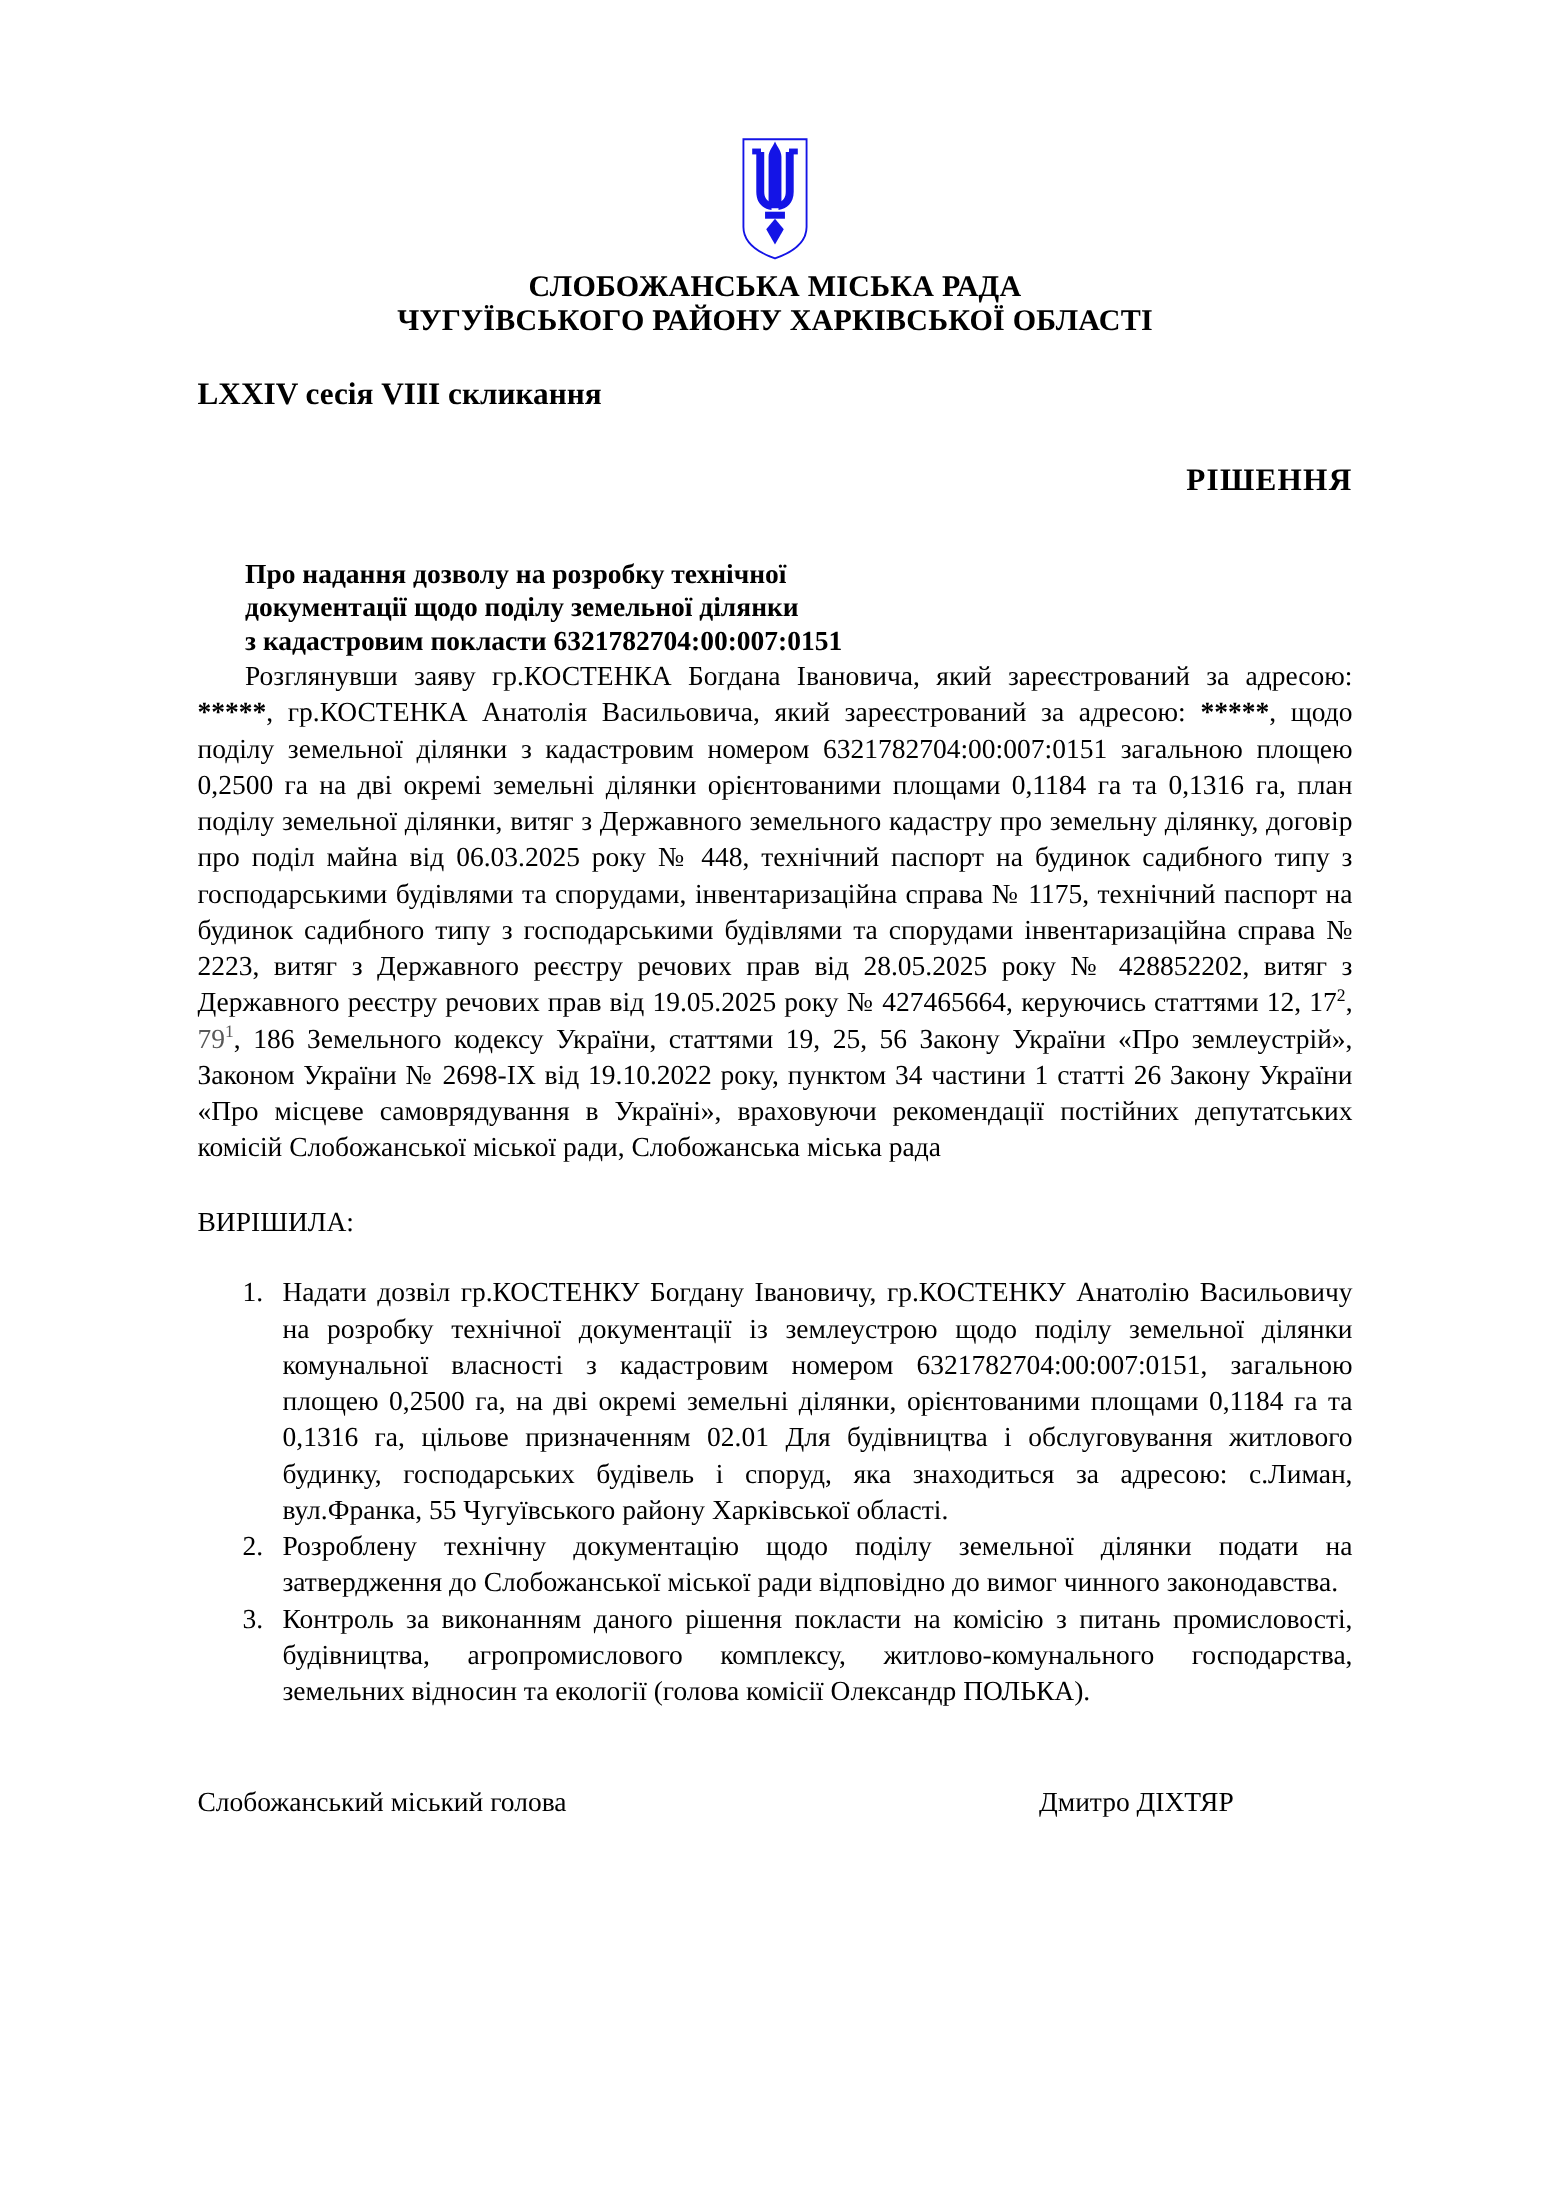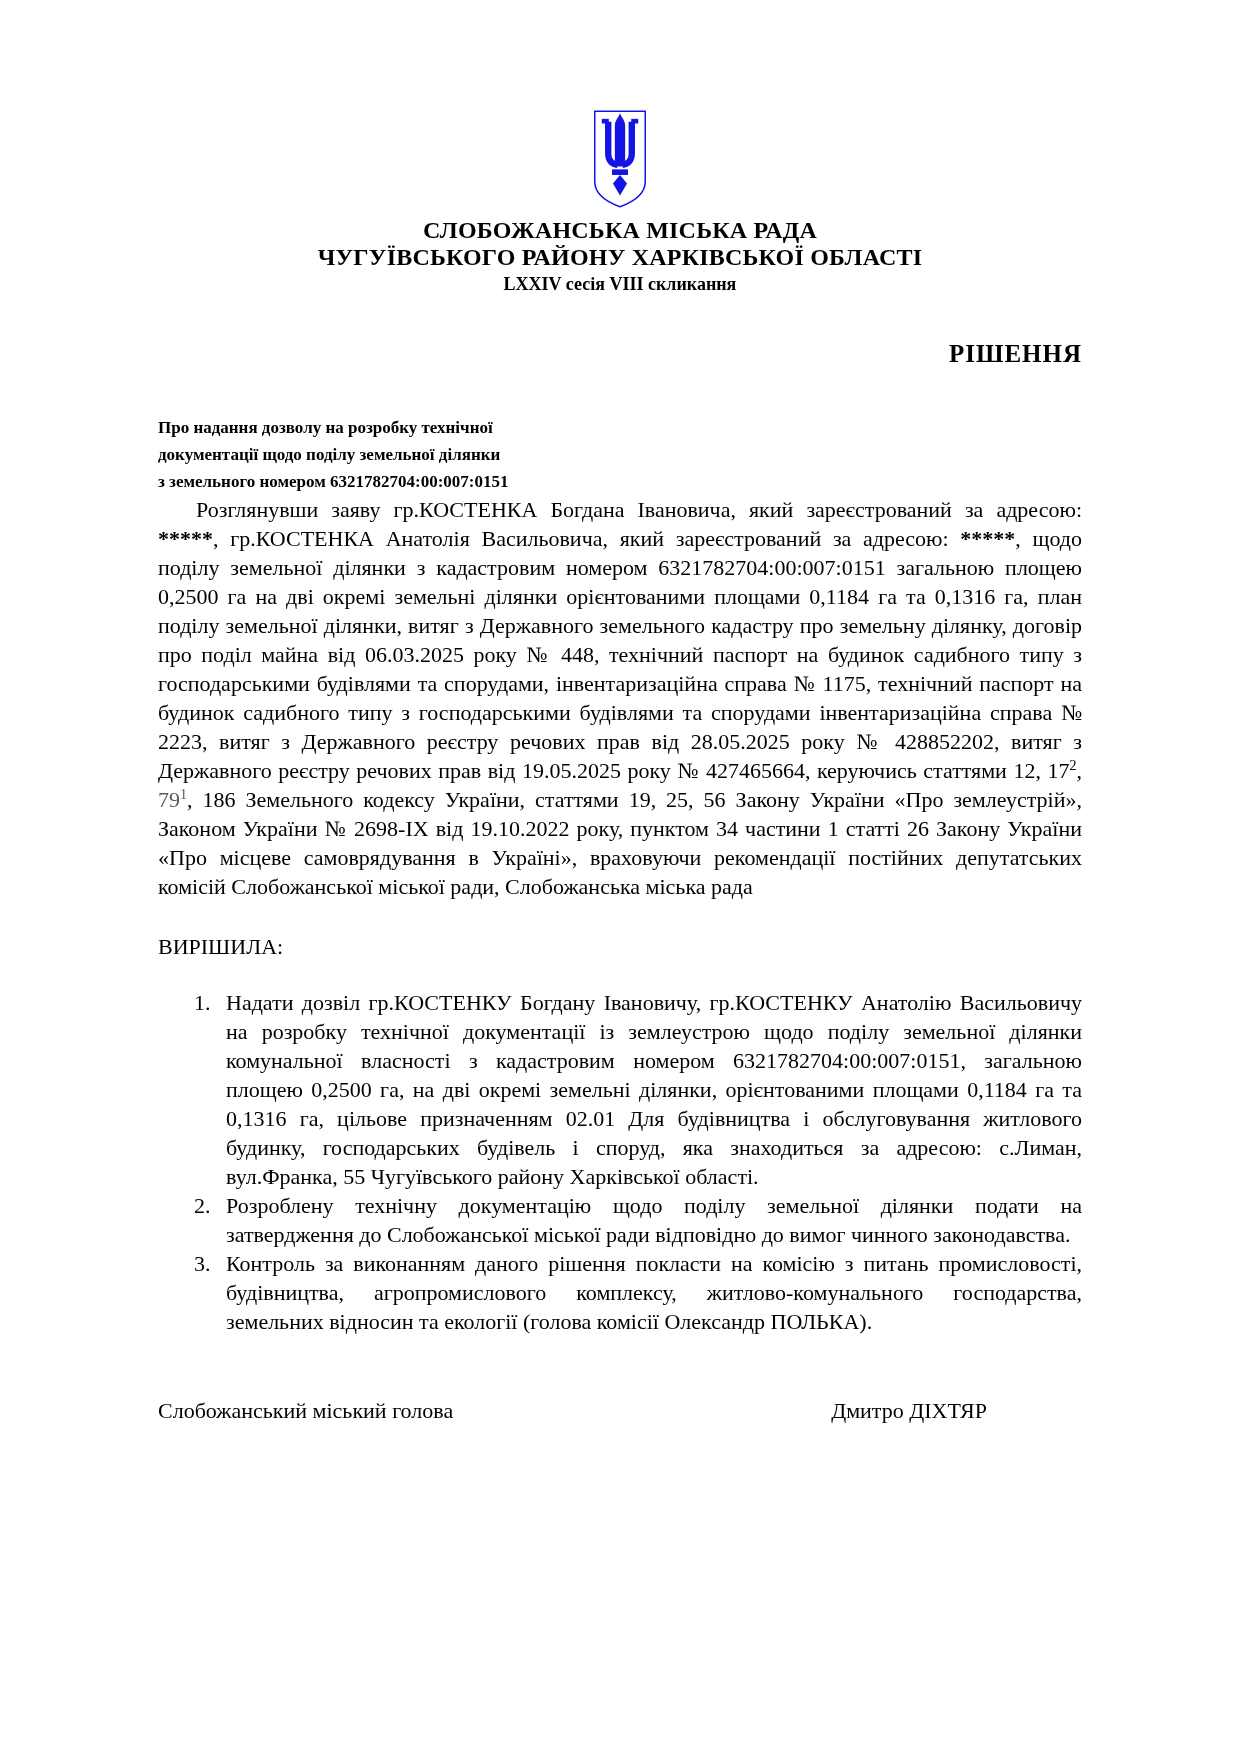--- a/index.html
+++ b/index.html
@@ -5,24 +5,24 @@
   html,body{margin:0;padding:0;}
   body{
     width:1240px;height:1754px;background:#ffffff;color:#000;
     font-family:"Liberation Serif","DejaVu Serif",serif;
     overflow:hidden;
   }
   .page{box-sizing:border-box;width:1240px;height:1496px;padding:108px 158px 20px 158px;border-radius:23px;}
   .crest{display:flex;justify-content:center;margin-bottom:5px;}
   .crest svg{display:block;}
   .org-line{font-weight:bold;text-align:center;font-size:24px;line-height:27px;letter-spacing:.2px;}
-  .session-line{font-weight:bold;text-align:center;font-size:18px;line-height:27px;}
+  .session-line{font-weight:bold;text-align:left;font-size:25px;line-height:27px;margin-top:31px;}
   .doc-type{font-weight:bold;text-align:right;font-size:25px;letter-spacing:1px;margin-top:42px;}
   .meta-row{display:flex;justify-content:space-between;align-items:baseline;font-size:22px;margin-top:27px;padding-left:37px;padding-right:128px;}
-  .subject{font-weight:bold;font-size:17px;line-height:27px;margin-top:46px;max-width:640px;}
+  .subject{font-weight:bold;font-size:22px;line-height:27px;margin-top:46px;max-width:640px;margin-left:38px;}
   .body-par{font-size:22px;line-height:29px;text-align:justify;text-indent:38px;}
   .resolved{font-size:22px;line-height:29px;margin-top:31px;}
   .items{margin-top:27px;}
   .item{display:flex;font-size:22px;line-height:29px;}
   .item .num{flex:0 0 32px;margin-left:36px;}
   .item .txt{flex:1;text-align:justify;}
   .sig-row{display:flex;justify-content:space-between;align-items:flex-start;font-size:22px;margin-top:62px;padding-right:95px;}
   sup{font-size:64%;line-height:0;vertical-align:super;}
 </style>
 </head>
@@ -52,21 +52,21 @@
     <div class="org-line">ЧУГУЇВСЬКОГО РАЙОНУ ХАРКІВСЬКОЇ ОБЛАСТІ</div>
     <div class="session-line">LXXIV сесія VIII скликання</div>
   </div>
 
   <div class="doc-type">РІШЕННЯ</div>
 
 
   <div class="subject">
     <div>Про надання дозволу на розробку технічної</div>
     <div>документації щодо поділу земельної ділянки</div>
-    <div>з земельного номером 6321782704:00:007:0151</div>
+    <div>з кадастровим покласти 6321782704:00:007:0151</div>
   </div>
 
   <div class="body-par"><span>Розглянувши заяву гр.КОСТЕНКА Богдана Івановича, який зареєстрований за адресою: </span><span style="font-weight: bold;">*****</span><span>, гр.КОСТЕНКА Анатолія Васильовича, який зареєстрований за адресою: </span><span style="font-weight: bold;">*****</span><span>, щодо поділу земельної ділянки з кадастровим номером 6321782704:00:007:0151 загальною площею 0,2500 га на дві окремі земельні ділянки орієнтованими площами 0,1184 га та 0,1316 га, план поділу земельної ділянки, витяг з Державного земельного кадастру про земельну ділянку, договір про поділ майна  від 06.03.2025 року № 448, технічний паспорт на будинок садибного типу з господарськими будівлями та спорудами, інвентаризаційна справа № 1175, технічний паспорт на будинок садибного типу з господарськими будівлями та спорудами інвентаризаційна справа № 2223, витяг з Державного реєстру речових прав від 28.05.2025 року № 428852202, витяг з Державного реєстру речових прав від 19.05.2025 року № 427465664, керуючись статтями 12, 17</span><sup>2</sup><span>, </span><span style="color: rgb(89, 89, 89);">79</span><sup style="color: rgb(89, 89, 89);">1</sup><span>, 186 Земельного кодексу України, статтями 19, 25, 56 Закону України «Про землеустрій», Законом України № 2698-IX від 19.10.2022 року, пунктом 34 частини 1 статті 26 Закону України «Про місцеве самоврядування в Україні», враховуючи рекомендації постійних депутатських комісій Слобожанської міської ради, Слобожанська міська рада</span></div>
 
   <div class="resolved">ВИРІШИЛА:</div>
 
   <div class="items">
     <div class="item">
       <span class="num">1.</span>
       <div class="txt">Надати дозвіл гр.КОСТЕНКУ Богдану Івановичу, гр.КОСТЕНКУ Анатолію Васильовичу на розробку технічної документації із землеустрою щодо поділу земельної ділянки комунальної власності з кадастровим номером 6321782704:00:007:0151, загальною площею 0,2500 га, на дві окремі земельні ділянки, орієнтованими площами 0,1184 га та 0,1316 га, цільове призначенням 02.01 Для будівництва і обслуговування житлового будинку, господарських будівель і споруд, яка знаходиться за адресою: с.Лиман, вул.Франка, 55 Чугуївського району Харківської області.</div>

